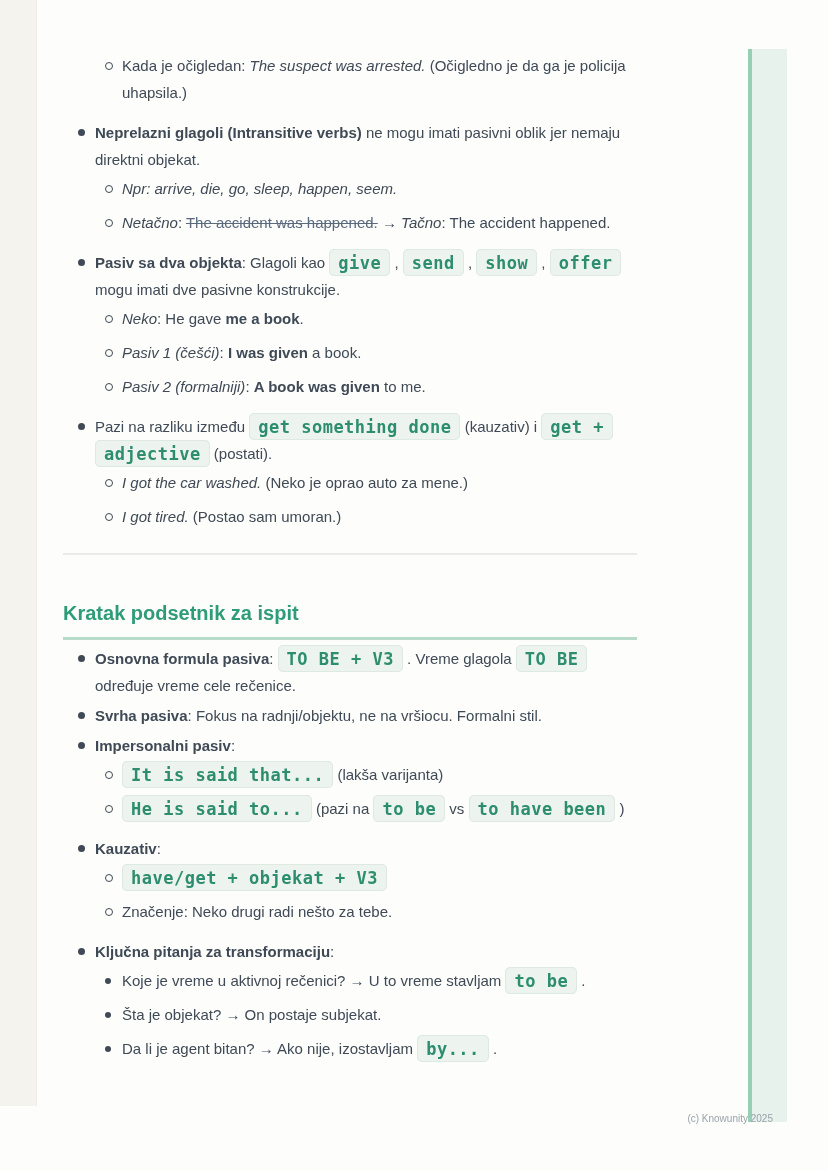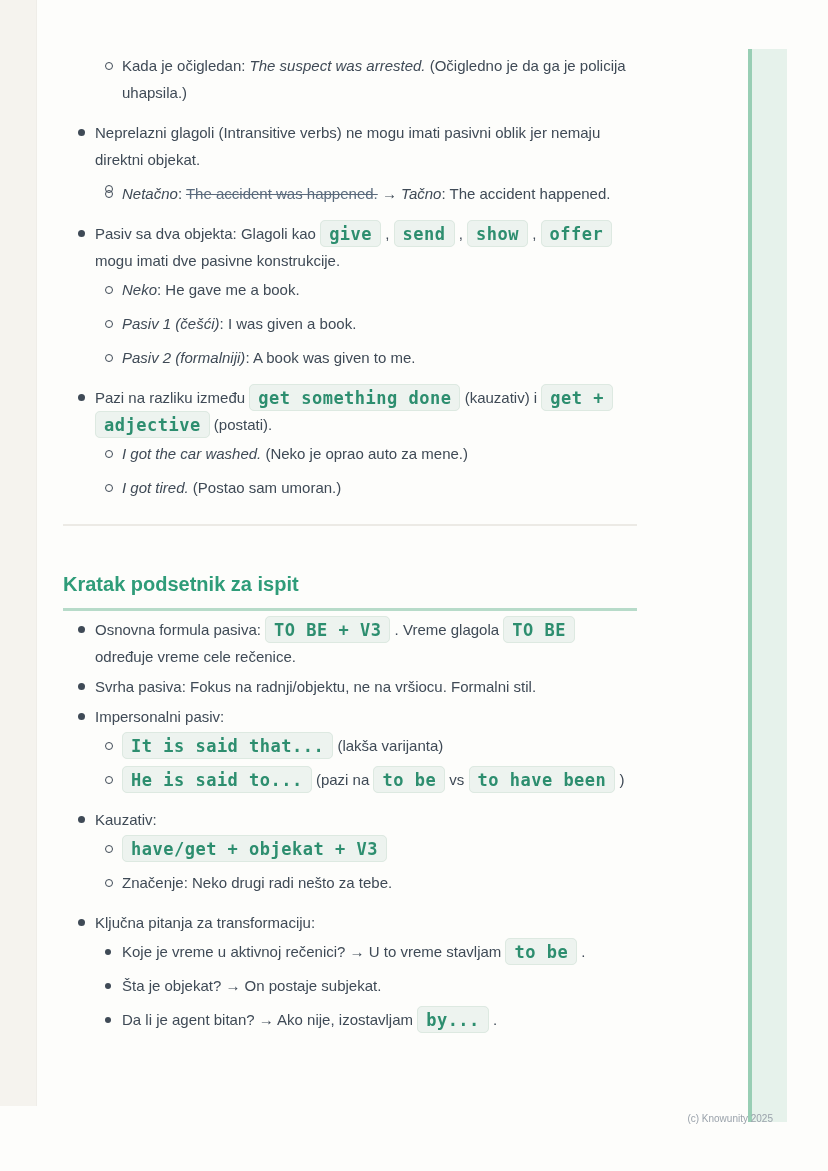--- a/index.html
+++ b/index.html
@@ -56,21 +56,21 @@
     border-radius: 50%; background: var(--body-text);
   }
   .li2 > .marker {
     left: 42px; top: 10px; width: 8px; height: 8px;
     border-radius: 50%; border: 1.6px solid var(--body-text);
   }
   .li2f > .marker {
     left: 42px; top: 10.5px; width: 6px; height: 6px;
     border-radius: 50%; background: var(--body-text);
   }
-  .b { font-weight: normal; }
+  .b { font-weight: bold; }
   .i { font-style: italic; }
   .s { text-decoration: line-through; color: #5a6a7c; }
   .code {
     font-family: "DejaVu Sans Mono", "Liberation Mono", monospace;
     font-size: 17px;
     font-weight: bold;
     letter-spacing: 0.5px;
     color: var(--code-text);
     background: var(--code-bg);
     border: 1px solid var(--code-border);
@@ -107,21 +107,21 @@
 </head>
 <body>
 
 <div class="left-strip"></div>
 
 <div class="page">
   <div class="side-band"></div>
   <div class="content">
       <div class="block li2"><span class="marker"></span><span><span>Kada je očigledan: </span><span class="i">The suspect was arrested.</span><span> (Očigledno je da ga je policija uhapsila.)</span></span></div>
       <div class="block li1"><span class="marker"></span><span><span class="b">Neprelazni glagoli (Intransitive verbs)</span><span> ne mogu imati pasivni oblik jer nemaju direktni objekat.</span></span></div>
-      <div class="block li2"><span class="marker"></span></div>
+      <div class="block li2"><span class="marker"></span><span><span class="i">Npr: arrive, die, go, sleep, happen, seem.</span></span></div>
       <div class="block li2"><span class="marker"></span><span><span class="i">Netačno</span><span>: </span><span class="s">The accident was happened.</span><span> → </span><span class="i">Tačno</span><span>: The accident happened.</span></span></div>
       <div class="block li1"><span class="marker"></span><span><span class="b">Pasiv sa dva objekta</span><span>: Glagoli kao </span><span class="code">give</span><span> , </span><span class="code">send</span><span> , </span><span class="code">show</span><span> , </span><span class="code">offer</span><span> mogu imati dve pasivne konstrukcije.</span></span></div>
       <div class="block li2"><span class="marker"></span><span><span class="i">Neko</span><span>: He gave </span><span class="b">me a book</span><span>.</span></span></div>
       <div class="block li2"><span class="marker"></span><span><span class="i">Pasiv 1 (češći)</span><span>: </span><span class="b">I was given</span><span> a book.</span></span></div>
       <div class="block li2"><span class="marker"></span><span><span class="i">Pasiv 2 (formalniji)</span><span>: </span><span class="b">A book was given</span><span> to me.</span></span></div>
       <div class="block li1"><span class="marker"></span><span><span>Pazi na razliku između </span><span class="code">get something done</span><span> (kauzativ) i </span><span class="code">get + adjective</span><span> (postati).</span></span></div>
       <div class="block li2"><span class="marker"></span><span><span class="i">I got the car washed.</span><span> (Neko je oprao auto za mene.)</span></span></div>
       <div class="block li2"><span class="marker"></span><span><span class="i">I got tired.</span><span> (Postao sam umoran.)</span></span></div>
       <div class="divider"></div>
       <h2 class="section-heading">Kratak podsetnik za ispit</h2>

